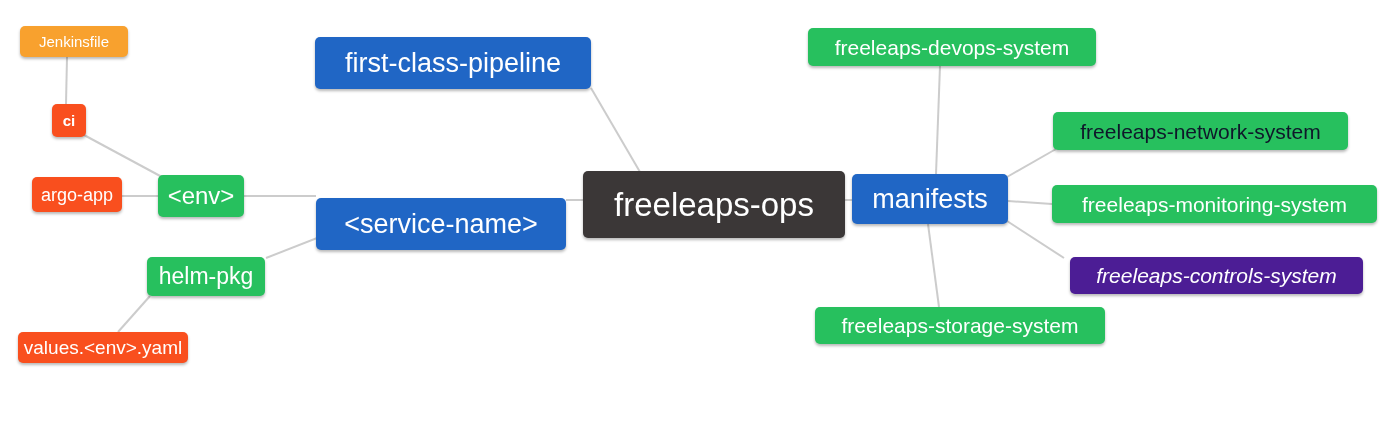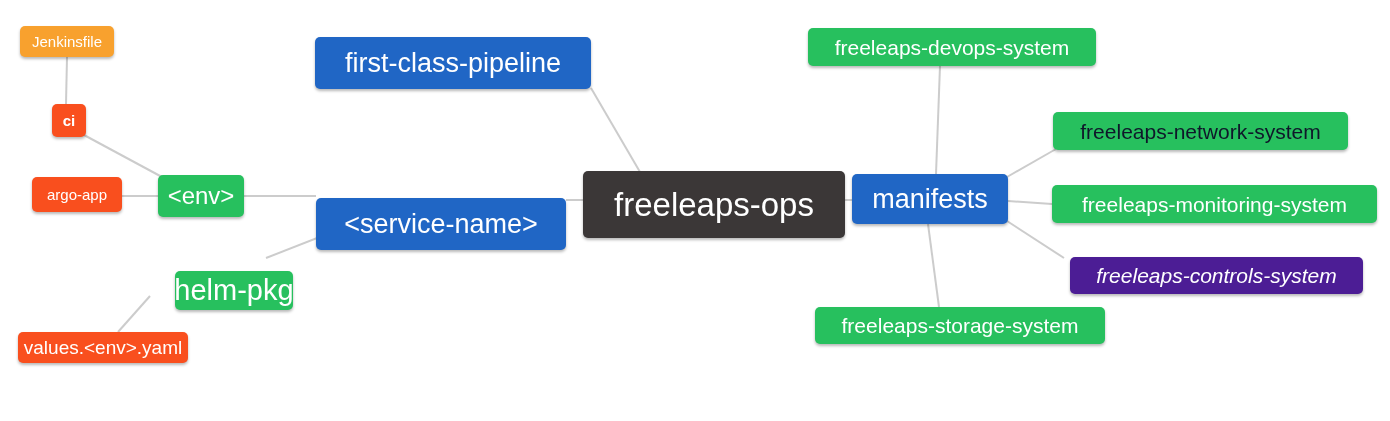--- a/index.html
+++ b/index.html
@@ -57,24 +57,24 @@
       <line x1="1008" y1="201" x2="1052" y2="204" stroke="#cccccc" stroke-width="2"></line>
       <line x1="1007" y1="221" x2="1064" y2="258" stroke="#cccccc" stroke-width="2"></line>
       <line x1="928" y1="224" x2="939" y2="307" stroke="#cccccc" stroke-width="2"></line>
     </svg>
   <div id="nodes-layer">
       <div class="node" style="left: 583px; top: 171px; width: 262px; height: 67px; background: rgb(59, 55, 55); color: rgb(255, 255, 255); font-size: 33px;">freeleaps-ops</div>
       <div class="node" style="left: 315px; top: 37px; width: 276px; height: 52px; background: rgb(32, 102, 197); color: rgb(255, 255, 255); font-size: 27px;">first-class-pipeline</div>
       <div class="node" style="left: 316px; top: 170px; width: 250px; height: 52px; background: rgb(32, 102, 197); color: rgb(255, 255, 255); font-size: 27px; margin-top: 28px;">&lt;service-name&gt;</div>
       <div class="node" style="left: 852px; top: 174px; width: 156px; height: 50px; background: rgb(32, 102, 197); color: rgb(255, 255, 255); font-size: 27px;">manifests</div>
       <div class="node" style="left: 158px; top: 175px; width: 86px; height: 42px; background: rgb(39, 192, 94); color: rgb(255, 255, 255); font-size: 24px;">&lt;env&gt;</div>
-      <div class="node" style="left: 147px; top: 271px; width: 118px; height: 39px; background: rgb(39, 192, 94); color: rgb(255, 255, 255); font-size: 29px; margin-left: 28px;">helm-pkg</div>
+      <div class="node" style="left: 147px; top: 257px; width: 118px; height: 39px; background: rgb(39, 192, 94); color: rgb(255, 255, 255); font-size: 23px;">helm-pkg</div>
       <div class="node" style="left: 796px; top: 28px; width: 288px; height: 38px; background: rgb(39, 192, 94); color: rgb(255, 255, 255); font-size: 21px; margin-left: 12px;">freeleaps-devops-system</div>
       <div class="node" style="left: 1053px; top: 112px; width: 295px; height: 38px; background: rgb(39, 192, 94); color: #0f172a; font-size: 21px;">freeleaps-network-system</div>
       <div class="node" style="left: 1052px; top: 185px; width: 325px; height: 38px; background: rgb(39, 192, 94); color: rgb(255, 255, 255); font-size: 21px;">freeleaps-monitoring-system</div>
       <div class="node" style="left: 1070px; top: 257px; width: 293px; height: 37px; background: #4c1d95; color: rgb(255, 255, 255); font-size: 21px; font-style: italic;">freeleaps-controls-system</div>
       <div class="node" style="left: 815px; top: 307px; width: 290px; height: 37px; background: rgb(39, 192, 94); color: rgb(255, 255, 255); font-size: 21px;">freeleaps-storage-system</div>
-      <div class="node" style="left: 32px; top: 177px; width: 90px; height: 35px; background: rgb(249, 79, 30); color: rgb(255, 255, 255); font-size: 15px;">argo-app</div>
+      <div class="node" style="left: 32px; top: 177px; width: 90px; height: 35px; background: rgb(249, 79, 30); color: rgb(255, 255, 255); font-size: 18px;">argo-app</div>
       <div class="node" style="left: 8px; top: 332px; width: 170px; height: 31px; background: rgb(249, 79, 30); color: rgb(255, 255, 255); font-size: 19px; margin-left: 10px;">values.&lt;env&gt;.yaml</div>
       <div class="node" style="left: 52px; top: 104px; width: 34px; height: 33px; background: rgb(249, 79, 30); color: rgb(255, 255, 255); font-size: 15px; font-weight: 700;">ci</div>
-      <div class="node" style="left: 20px; top: 26px; width: 94px; height: 31px; background: rgb(248, 161, 46); color: rgb(255, 255, 255); font-size: 15px;">Jenkinsfile</div>
+      <div class="node" style="left: 20px; top: 26px; width: 108px; height: 31px; background: rgb(248, 161, 46); color: rgb(255, 255, 255); font-size: 15px;">Jenkinsfile</div>
     </div>
 </div>
 
 </body></html>

